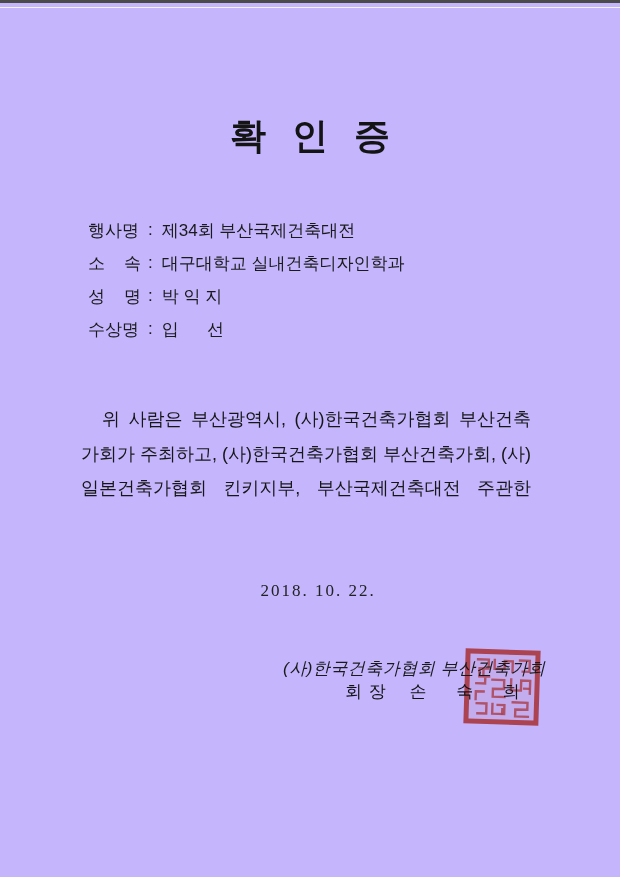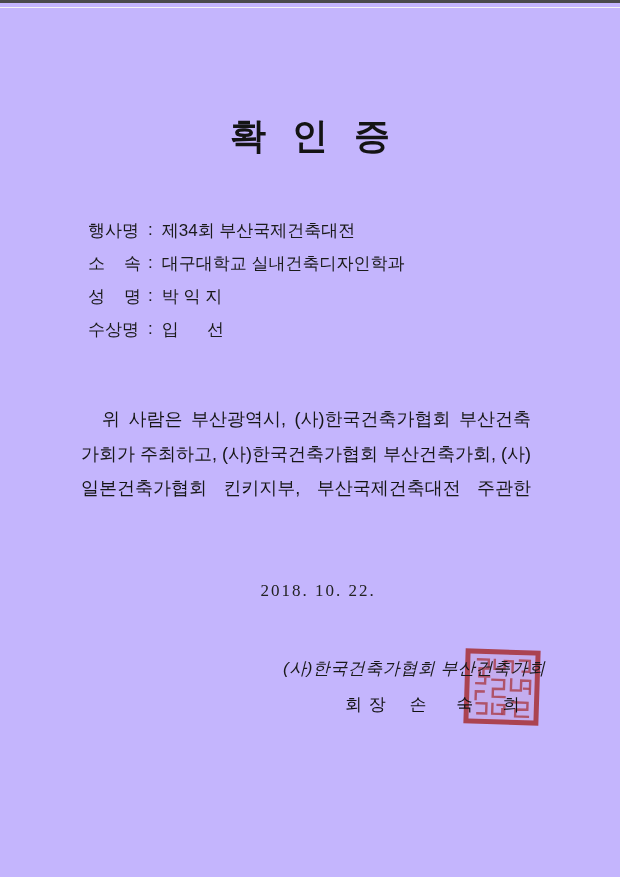--- a/index.html
+++ b/index.html
@@ -113,21 +113,20 @@
     font-size: 17px;
     z-index: 2;
   }
   .signature-org {
     white-space: pre;
     color: #1a1a1a;
     letter-spacing: 0.5px;
     font-style: italic;
   }
   .signature-name {
-    margin-top: 13px;
     white-space: pre;
     letter-spacing: 1px;
     padding-left: 62px;
     color: #111;
   }
 
   .seal {
     position: absolute;
     top: 648px;
     left: 463px;

